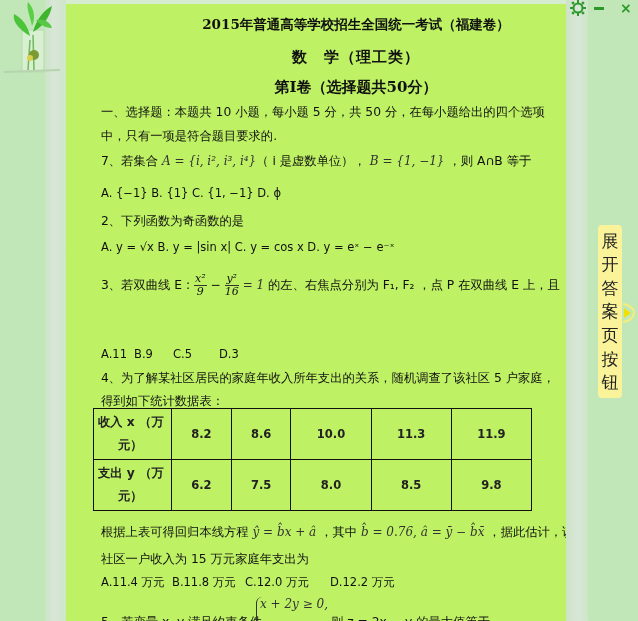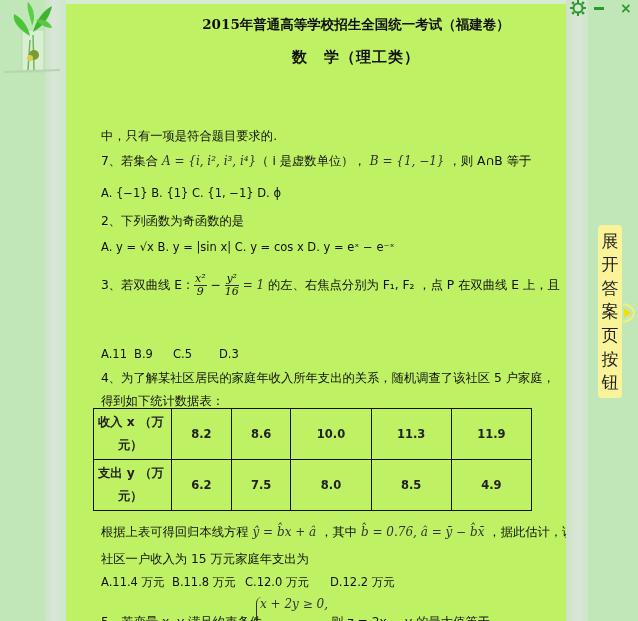--- a/index.html
+++ b/index.html
@@ -66,21 +66,23 @@
     <circle cx="30" cy="58" r="3" fill="#d8d050"></circle>
     <path d="M4 72 L60 70" stroke="#b6d4ad" stroke-width="2"></path>
   </svg>
 </div>
 
 <div class="top-strip"></div>
 
 <div class="paper">
   <div class="t title1">2015年普通高等学校招生全国统一考试（福建卷）</div>
   <div class="t title2">数　学（理工类）</div>
+  <div class="t title3">第Ⅰ卷（选择题共50分）</div>
 
+  <div class="t p" style="top:100px;">一、选择题：本题共 10 小题，每小题 5 分，共 50 分，在每小题给出的四个选项</div>
   <div class="t p" style="top:124px;">中，只有一项是符合题目要求的.</div>
 
   <div class="t p" style="top:149px;">
     <span>7、若集合 </span><span class="m">A = {i, i², i³, i⁴}</span><span>（ i 是虚数单位）， </span><span class="m">B = {1, −1}</span><span> ，则 A∩B  等于</span>
   </div>
   <div class="t opt" style="top:182px;">A. {−1}  B. {1}  C. {1, −1}  D. ϕ</div>
 
   <div class="t p" style="top:209px;">2、下列函数为奇函数的是</div>
   <div class="t opt" style="top:236px;">A. y = √x   B. y = |sin x|  C. y = cos x  D. y = eˣ − e⁻ˣ</div>
 
@@ -106,21 +108,21 @@
       <td>10.0</td>
       <td>11.3</td>
       <td>11.9</td>
     </tr>
     <tr>
       <td class="head"><span>支出 y （万</span><br><span style="padding-left:20px;">元）</span></td>
       <td>6.2</td>
       <td>7.5</td>
       <td>8.0</td>
       <td>8.5</td>
-      <td>4.9</td>
+      <td>9.8</td>
     </tr>
   </tbody>
     </table>
 
   <div class="t p" style="top:520px;">
     <span>根据上表可得回归本线方程 </span><span class="m">ŷ = b̂x + â</span><span> ，其中 </span><span class="m">b̂ = 0.76, â = ȳ − b̂x̄</span><span> ，据此估计，该</span>
   </div>
   <div class="t p" style="top:547px;">社区一户收入为 15 万元家庭年支出为</div>
   <div class="t opt" style="top:571px; width:300px;">
     <span style="position:absolute;left:0;">A.11.4 万元</span>

